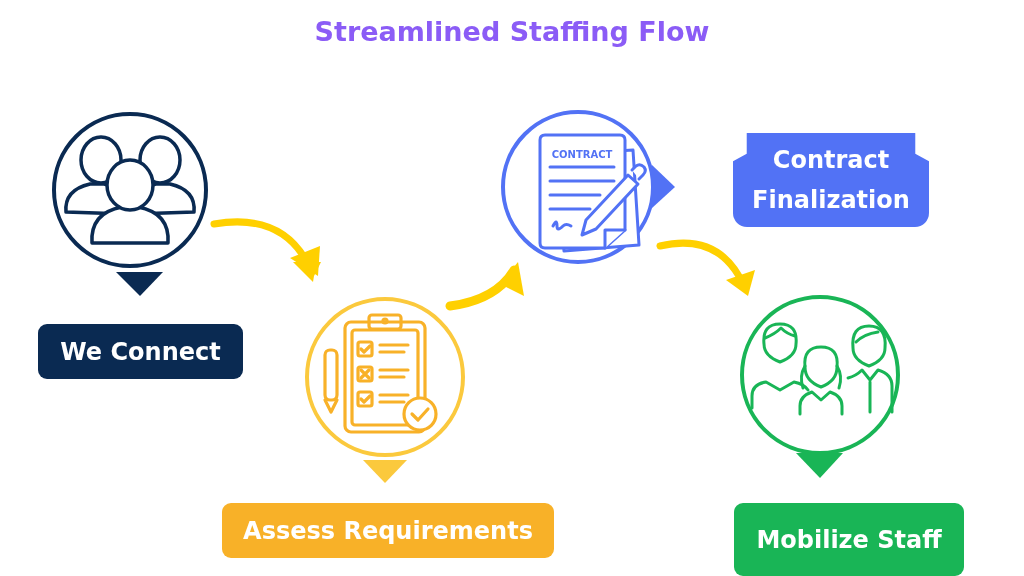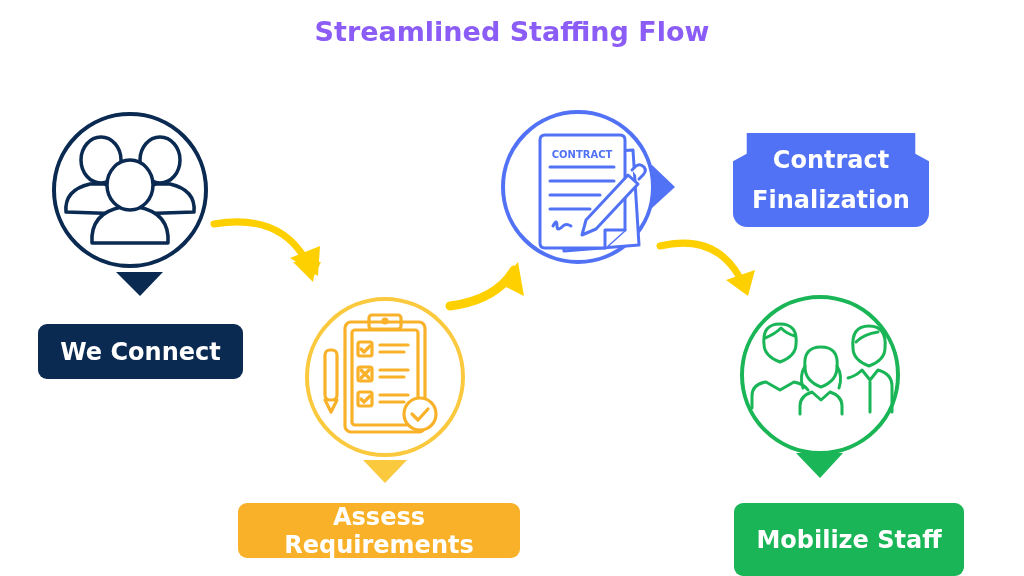--- a/index.html
+++ b/index.html
@@ -3,21 +3,21 @@
 <meta charset="utf-8">
 <style>
   html, body { margin:0; padding:0; }
   body { width:1024px; height:576px; background:#ffffff; position:relative; overflow:hidden;
          font-family:"Liberation Sans", sans-serif; }
   .title { position:absolute; left:0; width:1024px; top:16px; text-align:center;
            font-family:"DejaVu Sans", sans-serif; font-weight:bold; font-size:27px; color:#8b5cf6; letter-spacing:0px; }
   .label { position:absolute; color:#ffffff; font-family:"DejaVu Sans", sans-serif; font-weight:bold;
            display:flex; align-items:center; justify-content:center; text-align:center; border-radius:9px; }
   #lbl1 { left:38px; top:324px; width:205px; height:55px; background:#0a2a52; font-size:24px; }
-  #lbl2 { left:222px; top:503px; width:282px; height:55px; background:#f8b128; font-size:24px;margin-left:16px; }
+  #lbl2 { left:222px; top:503px; width:332px; height:55px; background:#f8b128; font-size:24px; }
   #lbl3 { left:733px; top:133px; width:196px; height:94px; background:#5272f5; font-size:24px; line-height:40px;
           clip-path: polygon(7% 0, 93% 0, 93% 22%, 100% 30%, 100% 100%, 0 100%, 0 30%, 7% 22%); border-radius:14px; }
   #lbl4 { left:734px; top:503px; width:230px; height:73px; background:#19b556; font-size:24px; }
   svg.diagram { position:absolute; left:0; top:0; }
 </style>
 </head>
 <body>
 
 <div class="title">Streamlined Staffing Flow</div>
 

